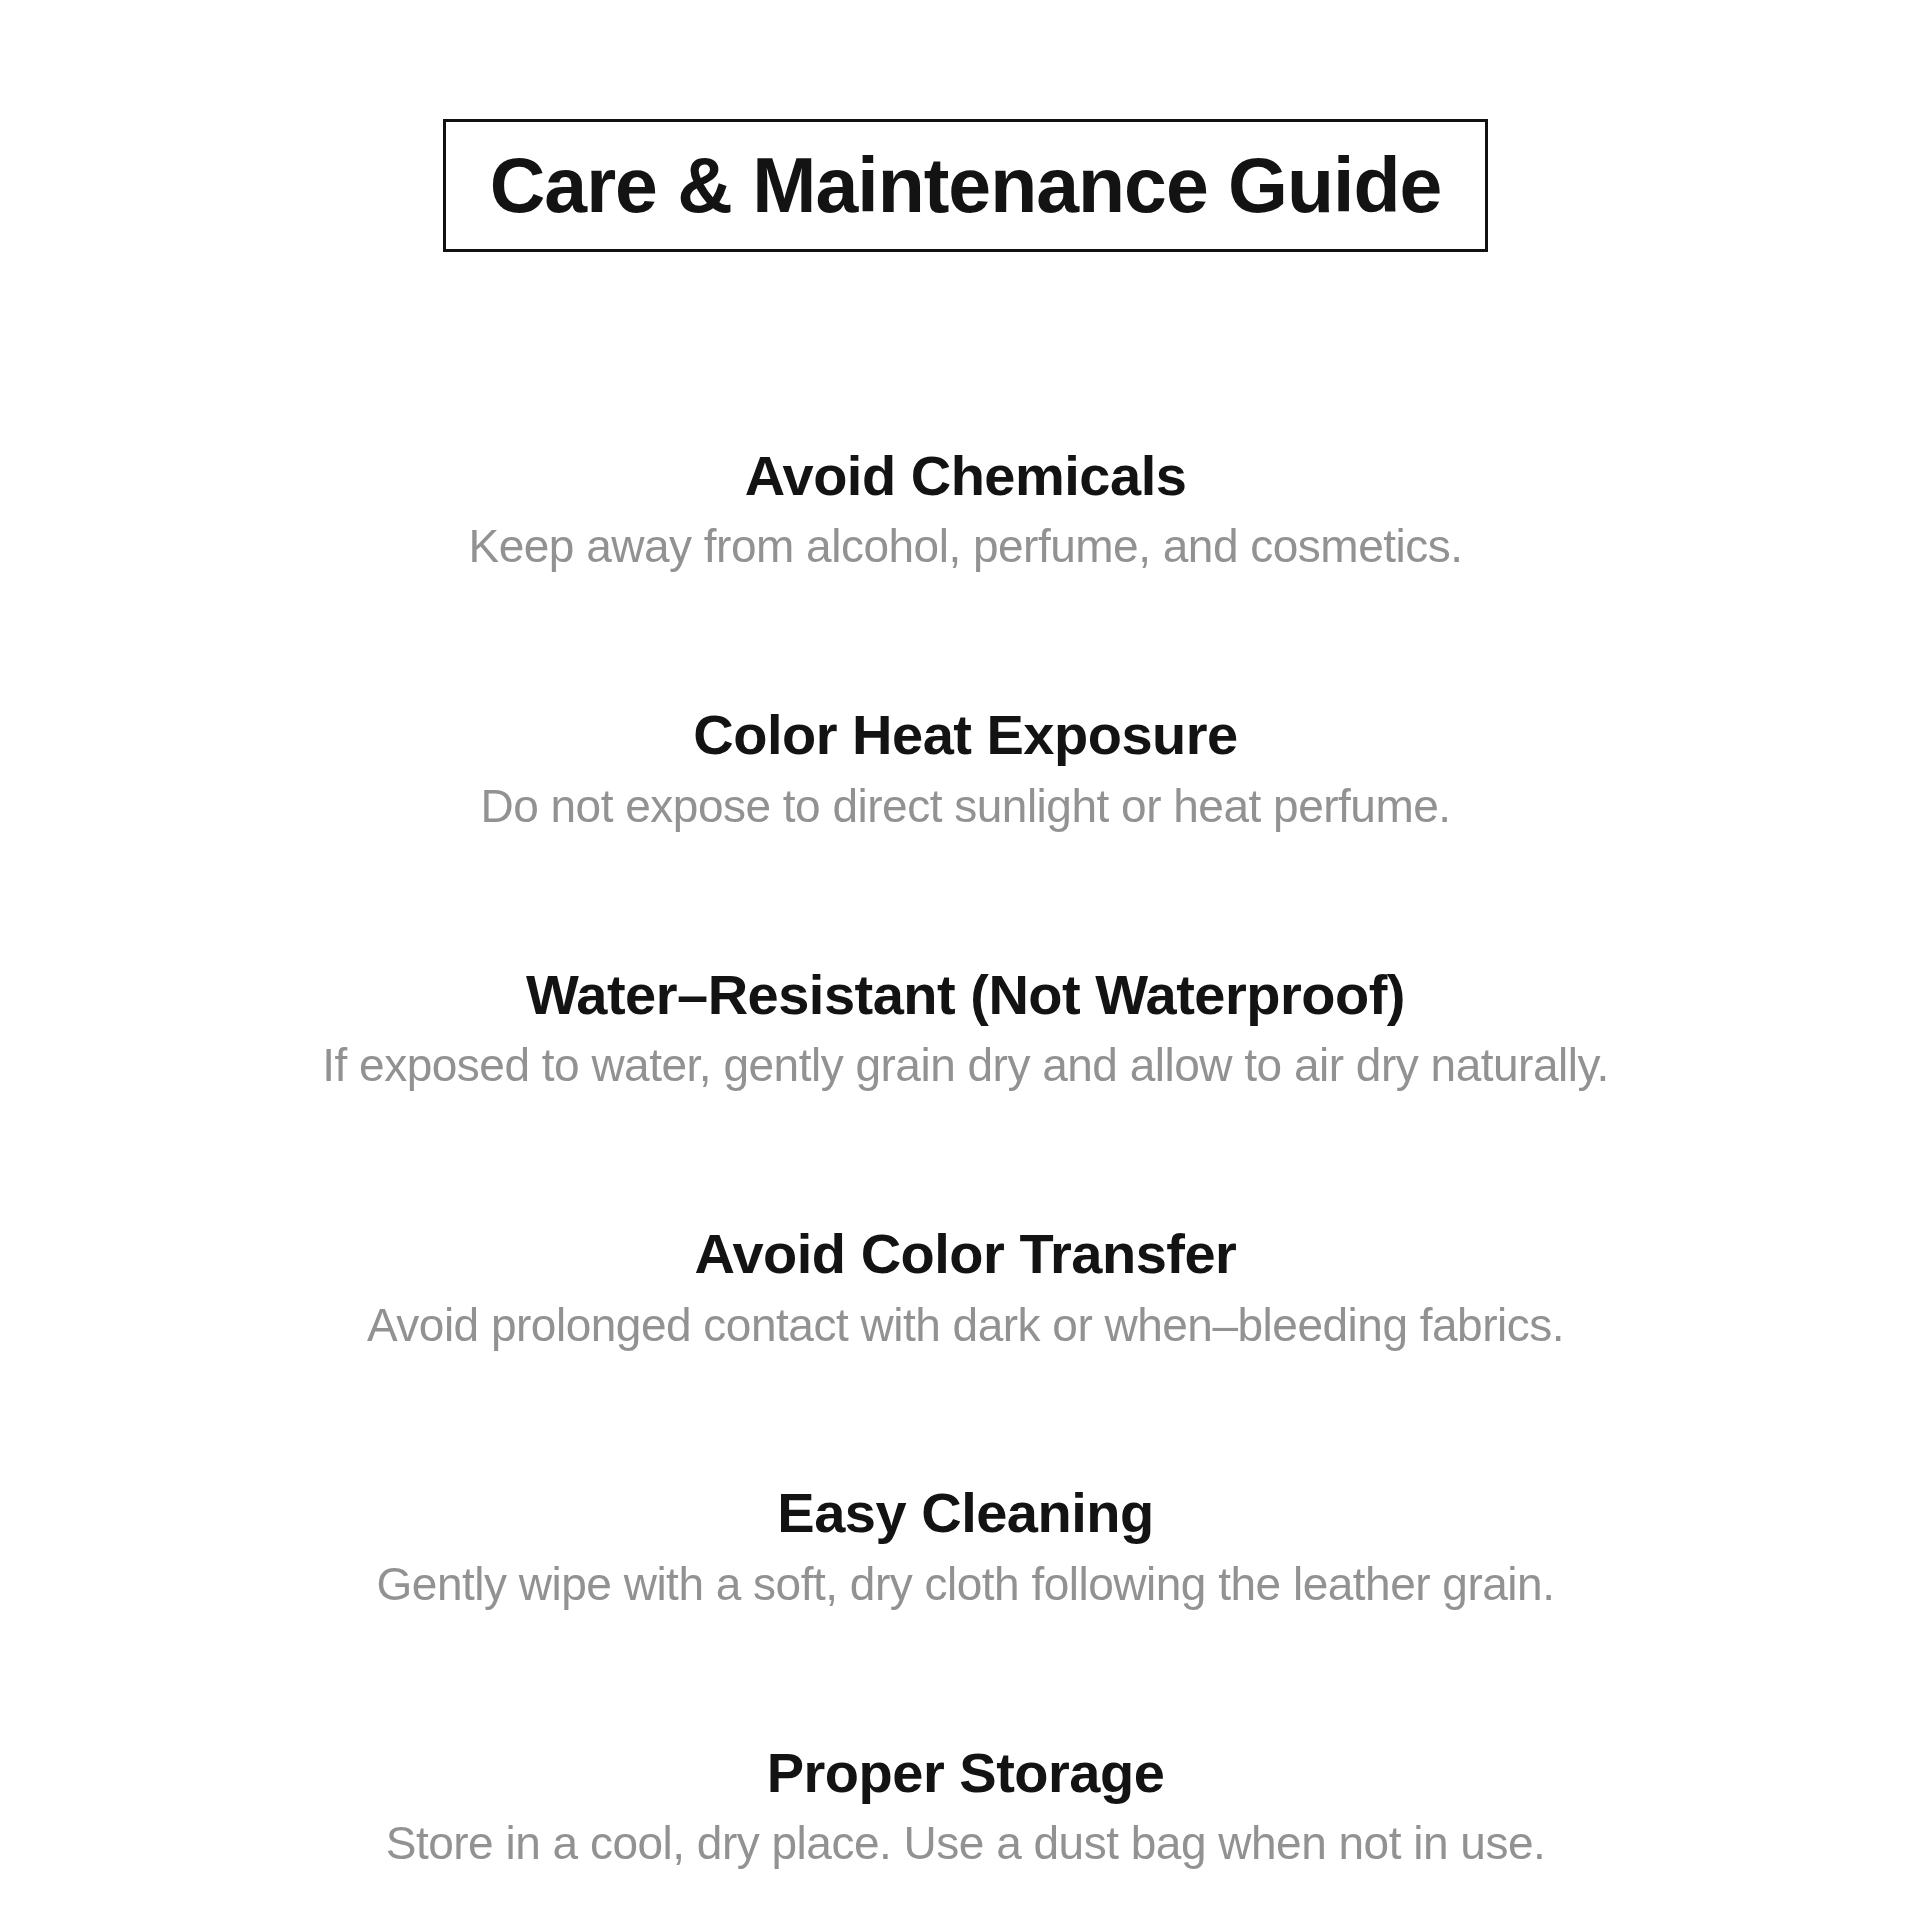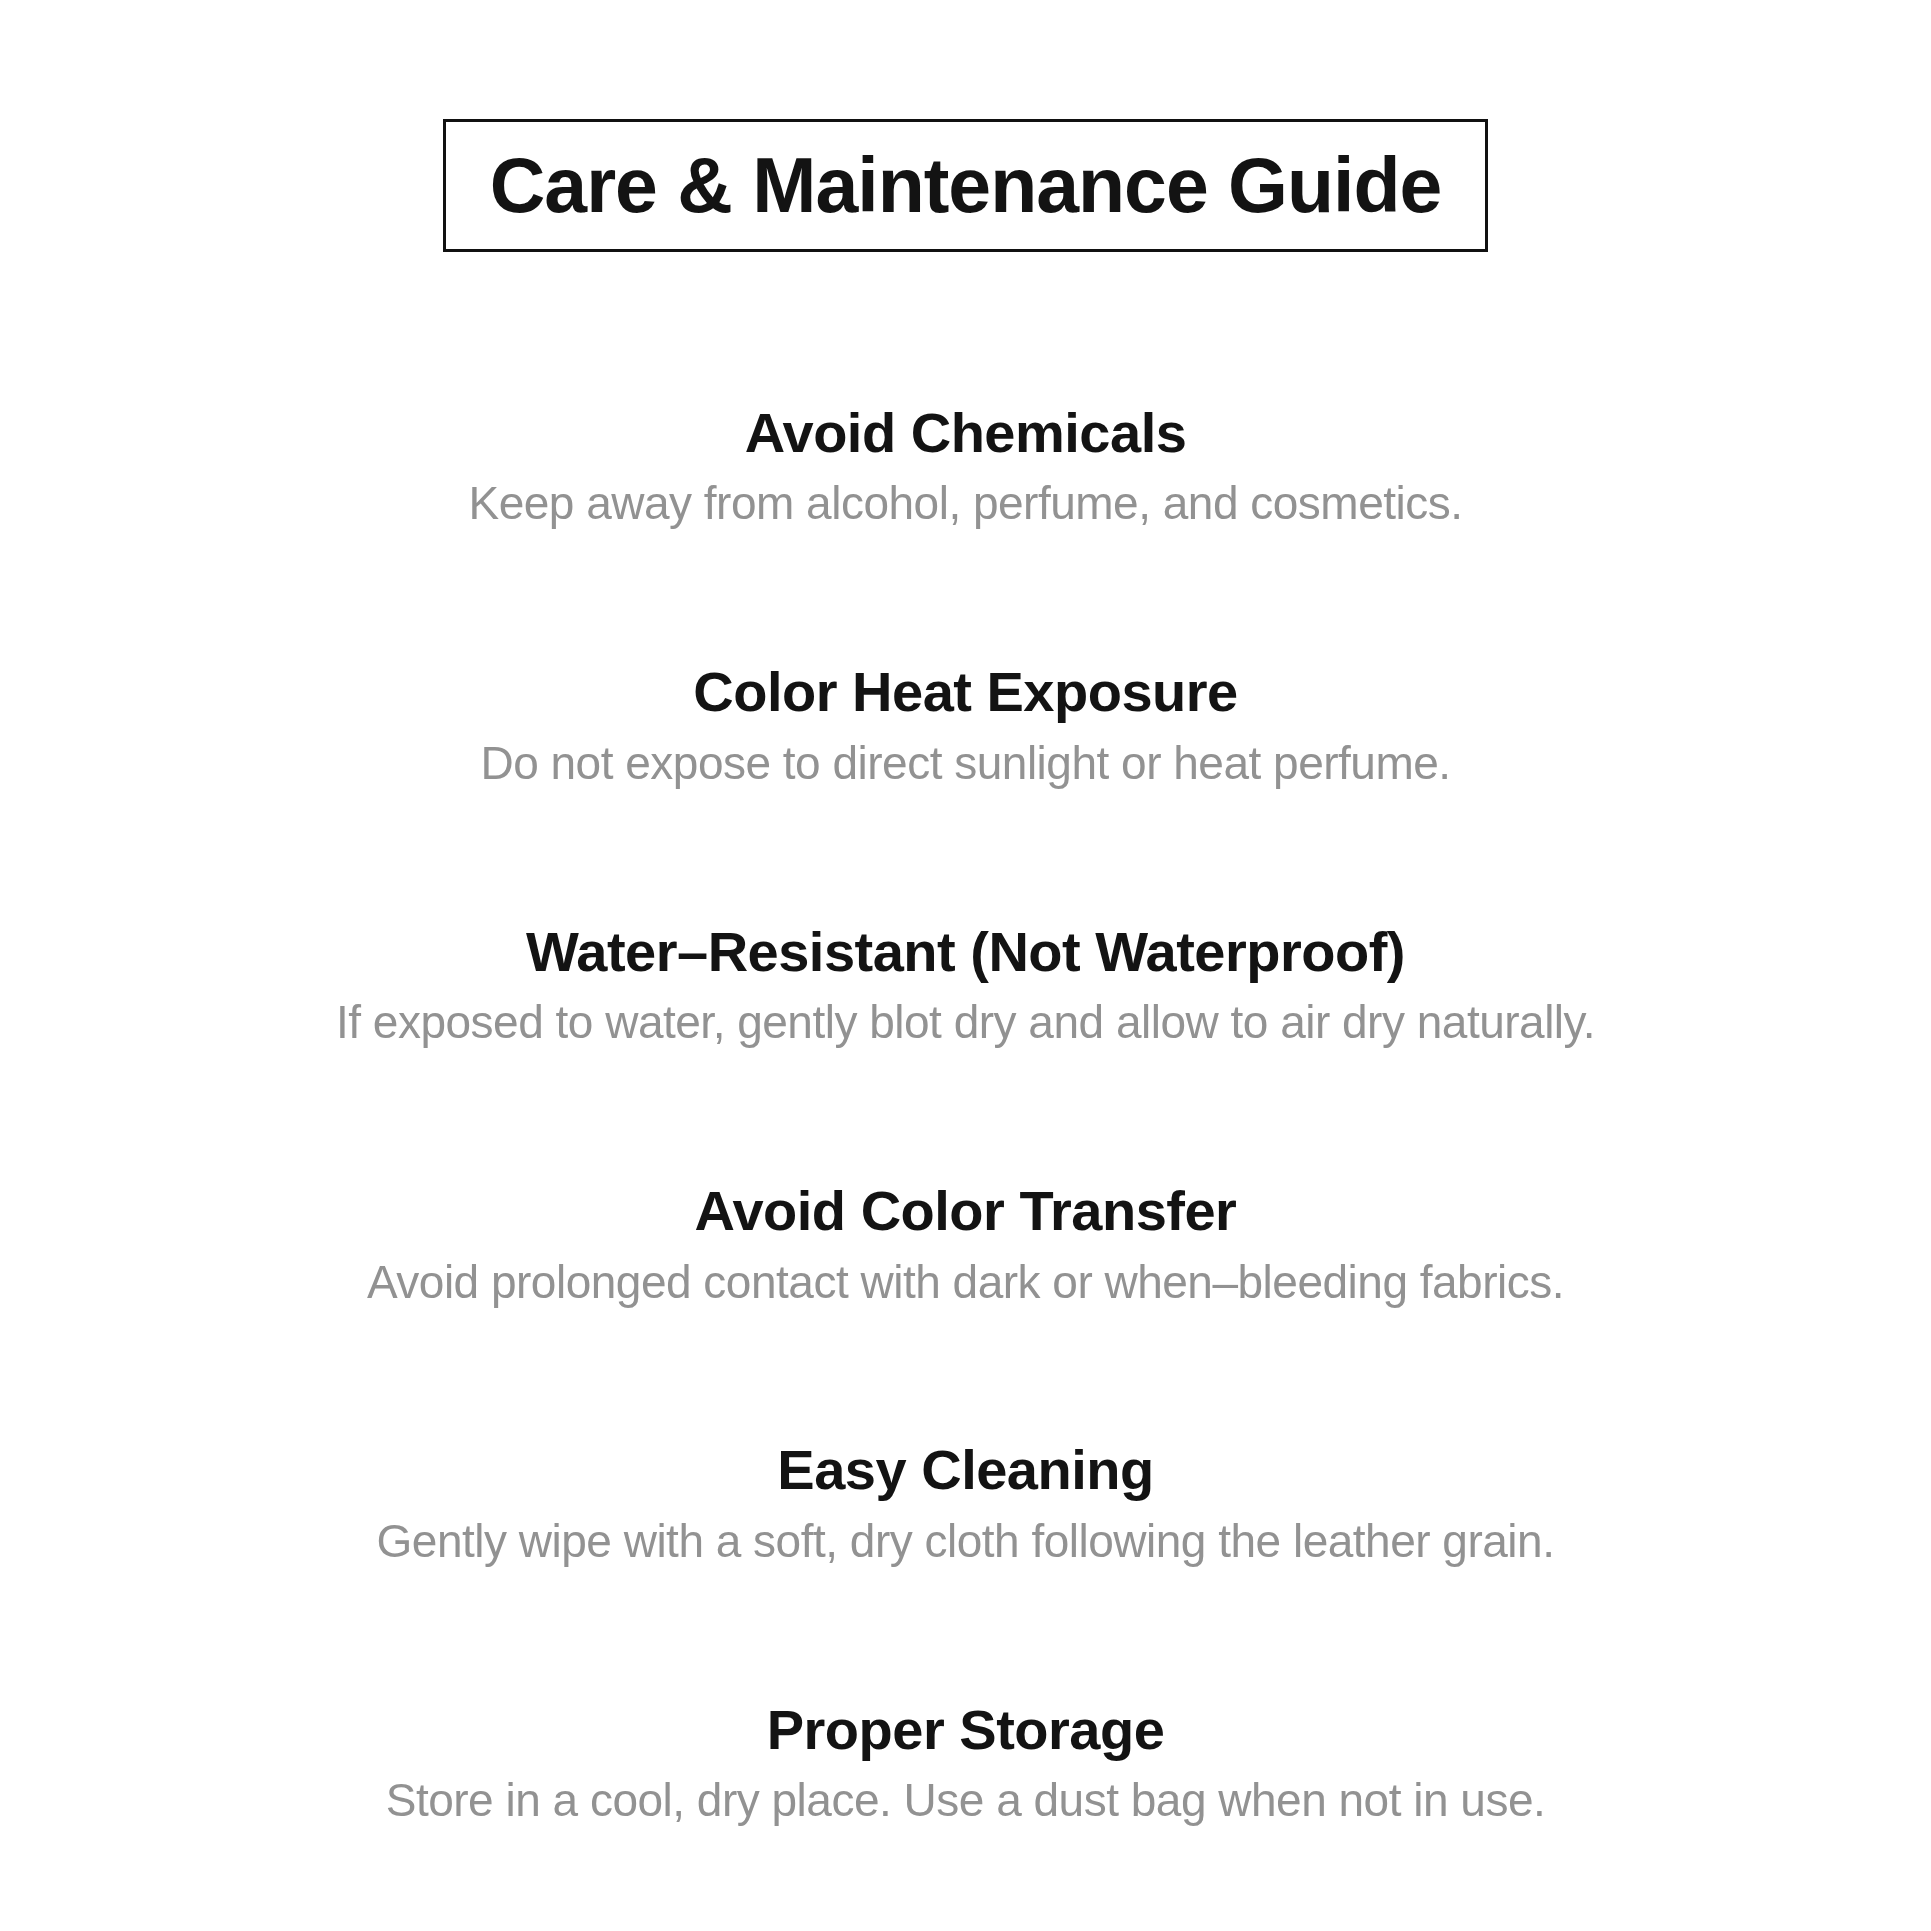--- a/index.html
+++ b/index.html
@@ -11,20 +11,21 @@
     position: relative;
     width: 1931px;
     height: 1931px;
     background: #ffffff;
     font-family: "Liberation Sans", "DejaVu Sans", sans-serif;
     display: flex;
     flex-direction: column;
     align-items: center;
     box-sizing: border-box;
     overflow: hidden;
+    gap: 43px;
   }
   .title-box {
     margin-top: 119px;
     border: 3.9px solid #111111;
     padding: 23px 44px;
     background: #ffffff;
     display: inline-block;
   }
   .title {
     font-size: 77px;
@@ -79,21 +80,21 @@
       <div class="section-desc">Keep away from alcohol, perfume, and cosmetics.</div>
     </div>
 
     <div class="section">
       <div class="section-heading">Color Heat Exposure</div>
       <div class="section-desc">Do not expose to direct sunlight or heat perfume.</div>
     </div>
 
     <div class="section">
       <div class="section-heading">Water–Resistant (Not Waterproof)</div>
-      <div class="section-desc">If exposed to water, gently blot dry and allow to air dry naturally.</div>
+      <div class="section-desc">If exposed to water, gently grain dry and allow to air dry naturally.</div>
     </div>
 
     <div class="section">
       <div class="section-heading">Avoid Color Transfer</div>
       <div class="section-desc">Avoid prolonged contact with dark or when–bleeding fabrics.</div>
     </div>
 
     <div class="section">
       <div class="section-heading">Easy Cleaning</div>
       <div class="section-desc">Gently wipe with a soft, dry cloth following the leather grain.</div>

